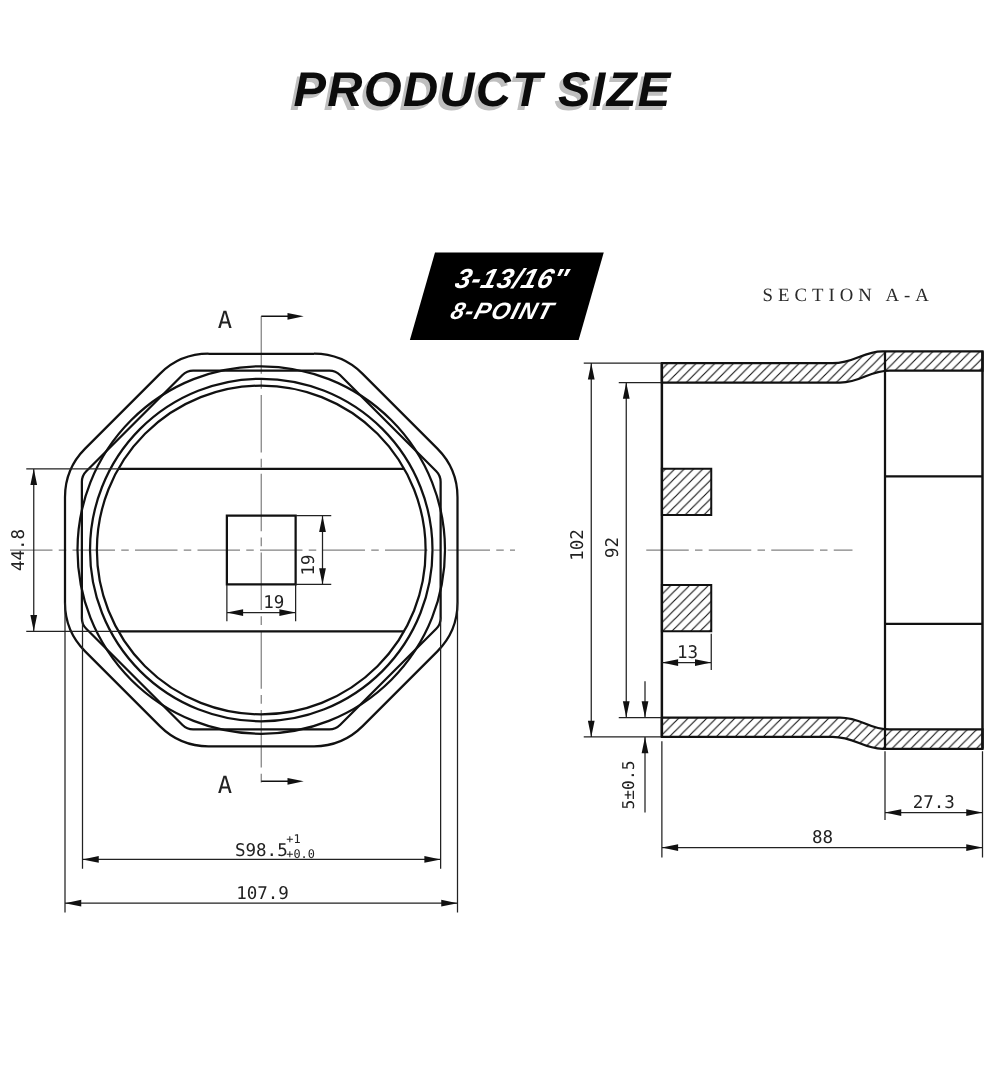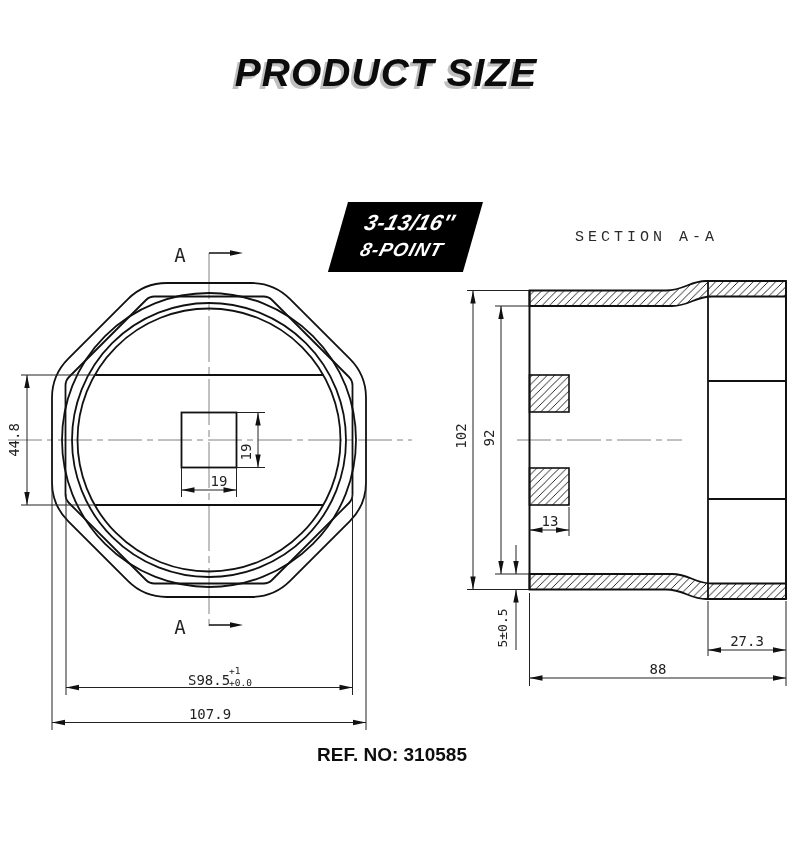--- a/index.html
+++ b/index.html
@@ -13,22 +13,22 @@
     letter-spacing:1px;color:#0c0c0c;text-shadow:-3px 3px 0 #bfbfbf;
   }
   .badge{
     position:absolute;left:348px;top:202px;width:135px;height:70px;
     background:#000;transform:skewX(-16deg);transform-origin:top left;
     text-align:center;color:#fff;font-style:italic;font-weight:bold;
   }
   .badge .l1{font-size:22px;margin-top:8px;letter-spacing:.5px;}
   .badge .l2{font-size:19px;margin-top:3px;letter-spacing:1px;}
   .section-label{
-    position:absolute;left:575px;top:229px;width:172px;text-align:left;
-    font-family:Liberation Mono, monospace;font-size:15px;
+    position:absolute;left:575px;top:229px;width:172px;text-align:right;
+    font-family:Liberation Serif, serif;font-size:15px;
     letter-spacing:4px;color:#2a2a2a;white-space:nowrap;
   }
   .footer{
     position:absolute;left:317px;top:745px;color:#0e0e0e;
     font-weight:bold;font-size:19px;line-height:19px;letter-spacing:0px;
   }
   svg.drawing{position:absolute;left:0;top:0;}
   .outline{stroke:#111;stroke-width:1.8;fill:none;}
   .outline2{stroke:#111;stroke-width:2;fill:none;}
   .dimline{stroke:#222;stroke-width:1;fill:none;}
@@ -128,14 +128,13 @@
     <text class="dimtext" text-anchor="middle" transform="translate(466 436) rotate(-90)">102</text>
     <text class="dimtext" text-anchor="middle" transform="translate(494 438) rotate(-90)">92</text>
     <text class="dimtext mid" text-anchor="middle" transform="translate(507 628) rotate(-90)">5±0.5</text>
     <text class="dimtext" text-anchor="middle" x="550" y="526">13</text>
     <text class="dimtext" text-anchor="middle" x="747" y="646">27.3</text>
     <text class="dimtext" text-anchor="middle" x="658" y="674">88</text>
   </g>
 </svg>
 
 <div class="footer">
-  <div>REF. NO: 310585</div>
 </div>
 
 </body></html>

